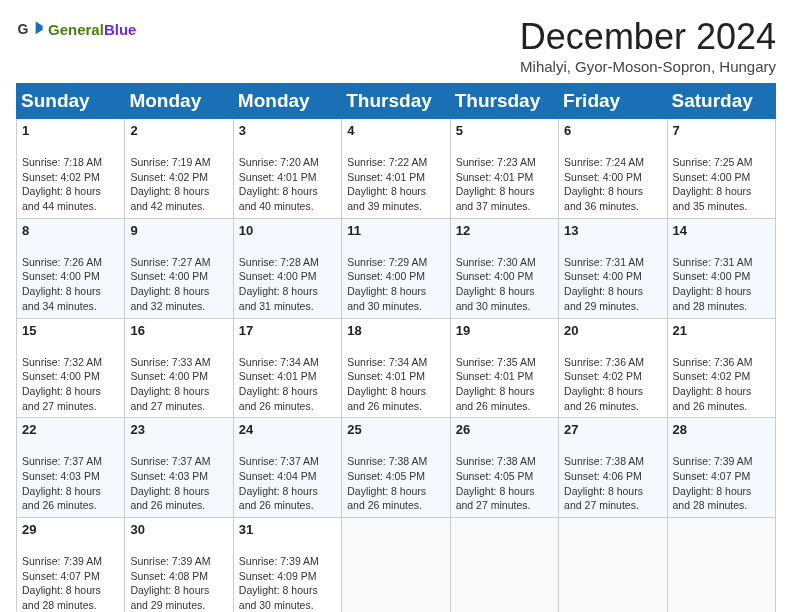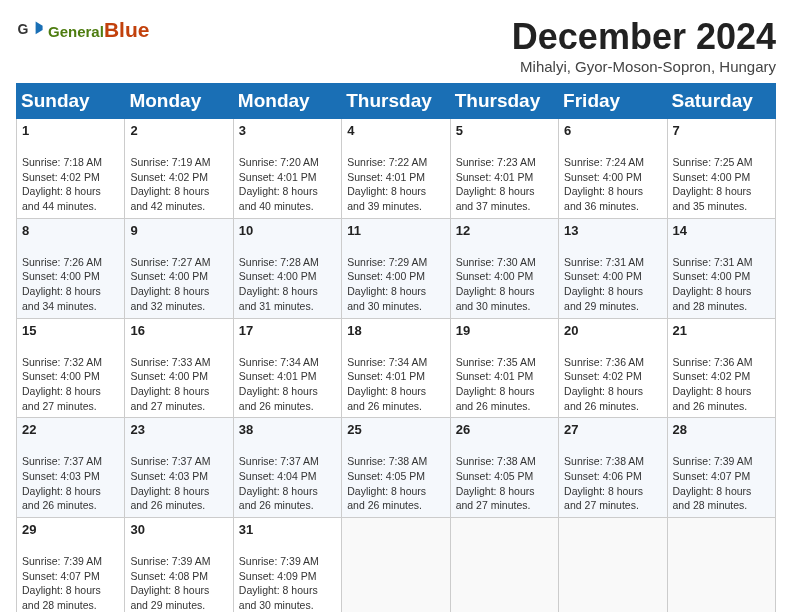--- a/index.html
+++ b/index.html
@@ -15,27 +15,27 @@
       justify-content: space-between;
       align-items: flex-start;
       margin-bottom: 8px;
     }
     .logo {
       display: flex;
       align-items: center;
       gap: 4px;
     }
     .logo-text-general { font-size: 15px; font-weight: bold; color: #4d7c0f; }
-    .logo-text-blue { font-size: 21px; font-weight: bold; color: #c2410c; }
+    .logo-text-blue { font-size: 15px; font-weight: bold; color: #6d28d9; }
     .logo-icon {
       width: 28px;
       height: 28px;
     }
     .title-area { text-align: right; }
-    .month-title { font-size: 36px; font-weight: bold; color: #222; }
+    .month-title { font-size: 36px; font-weight: normal; color: #222; }
     .location-title { font-size: 15px; color: #444; }
     .calendar {
       width: 100%;
       border-collapse: collapse;
       font-size: 11px;
     }
     .calendar th {
       background: #1a6fb5;
       color: #fff;
       padding: 6px 4px;
@@ -289,21 +289,21 @@
       </td>
         <td>
         <span class="day-num">23</span>
         <div class="day-info">
           <span>Sunrise: 7:37 AM</span><br>
           <span>Sunset: 4:03 PM</span><br>
           <span>Daylight: 8 hours and 26 minutes.</span>
         </div>
       </td>
         <td>
-        <span class="day-num">38</span>
+        <span class="day-num">24</span>
         <div class="day-info">
           <span>Sunrise: 7:37 AM</span><br>
           <span>Sunset: 4:04 PM</span><br>
           <span>Daylight: 8 hours and 26 minutes.</span>
         </div>
       </td>
         <td>
         <span class="day-num">25</span>
         <div class="day-info">
           <span>Sunrise: 7:38 AM</span><br>

